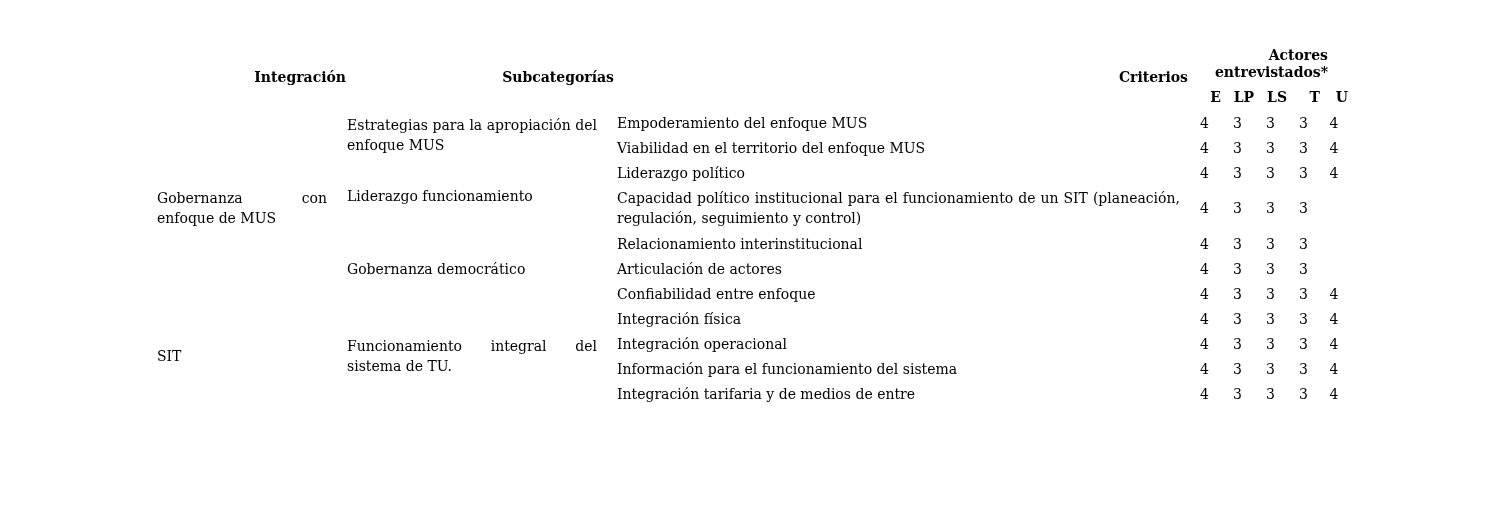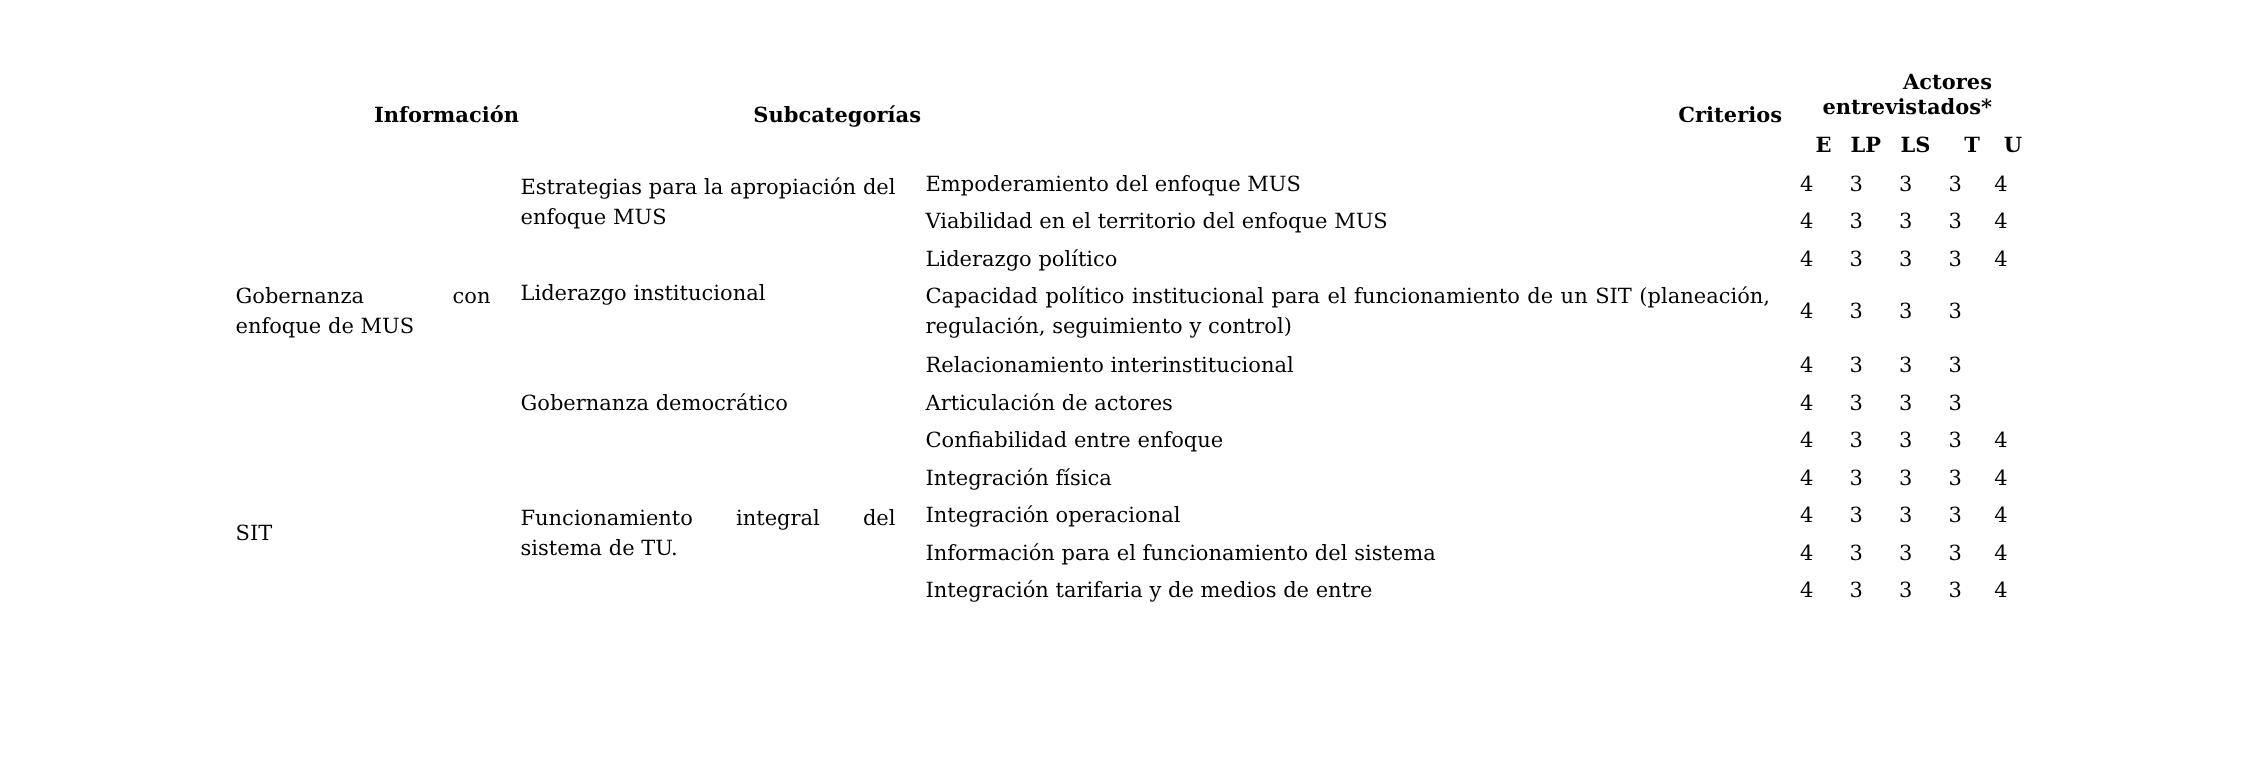--- a/index.html
+++ b/index.html
@@ -50,21 +50,21 @@
         <col style="width:268px">
         <col style="width:574px">
       <col style="width:33px">
         <col style="width:33px">
         <col style="width:33px">
         <col style="width:33px">
         <col style="width:28px">
     </colgroup>
     <thead>
       <tr class="h1">
-        <th rowspan="2">Información</th>
+        <th rowspan="2">Integración</th>
         <th rowspan="2">Subcategorías</th>
         <th rowspan="2">Criterios</th>
         <th colspan="5" class="actores-group">Actores entrevistados*</th>
       </tr>
       <tr class="h2">
         <th>E</th>
         <th>LP</th>
         <th>LS</th>
         <th>T</th>
         <th>U</th>
@@ -83,21 +83,21 @@
       </tr>
       <tr class="r">
         <td class="crit">Viabilidad en el territorio del enfoque MUS</td>
         <td class="num">4</td>
         <td class="num">3</td>
         <td class="num">3</td>
         <td class="num">3</td>
         <td class="num">4</td>
       </tr>
       <tr class="r">
-        <td class="sub" rowspan="2">Liderazgo institucional</td>
+        <td class="sub" rowspan="2">Liderazgo funcionamiento</td>
         <td class="crit">Liderazgo político</td>
         <td class="num">4</td>
         <td class="num">3</td>
         <td class="num">3</td>
         <td class="num">3</td>
         <td class="num">4</td>
       </tr>
       <tr class="r-tall">
         <td class="crit">Capacidad político institucional para el funcionamiento de un SIT (planeación, regulación, seguimiento y control)</td>
         <td class="num">4</td>

